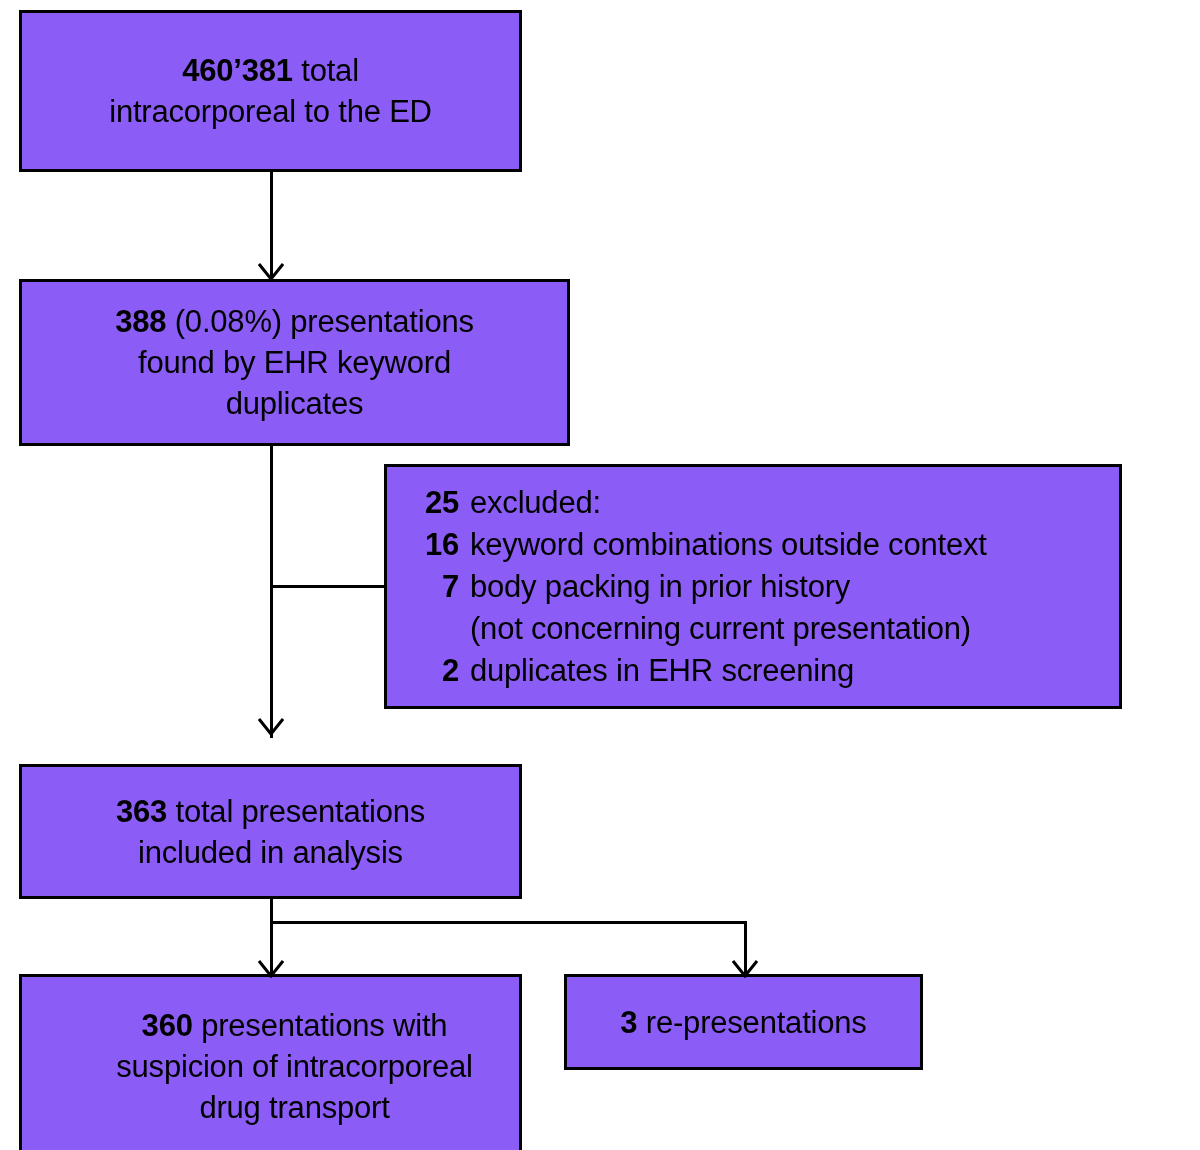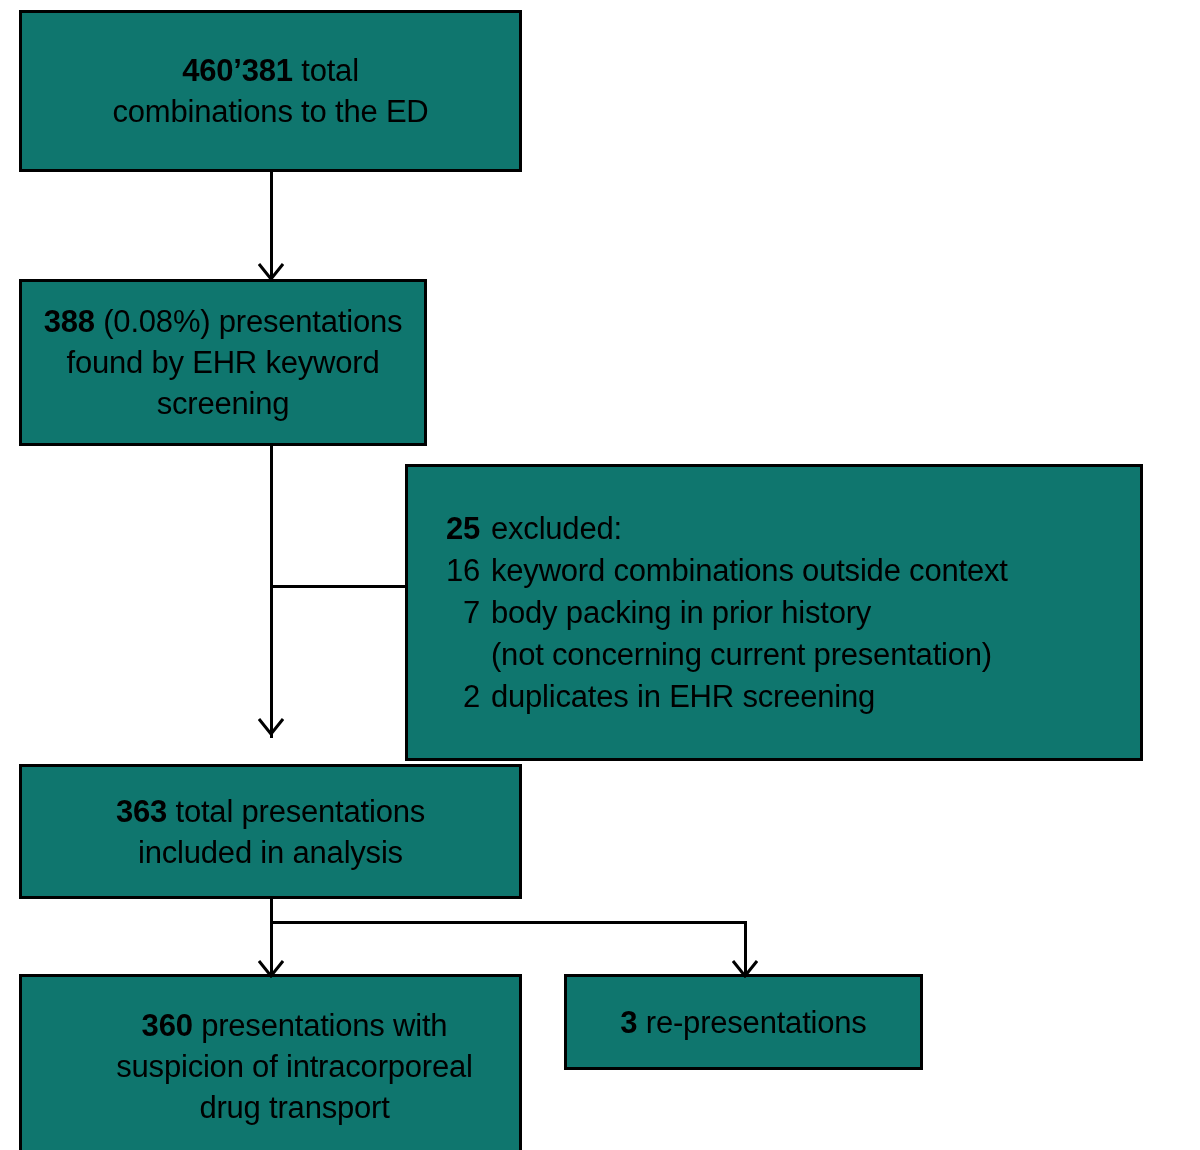--- a/index.html
+++ b/index.html
@@ -16,61 +16,62 @@
     position: relative;
     width: 1200px;
     height: 1150px;
     background: #ffffff;
     overflow: hidden;
   }
   .node {
     position: absolute;
     box-sizing: border-box;
     border: 3px solid #000000;
-    background: #0f766e;
+    background: #8b5cf6;
     display: flex;
     flex-direction: column;
     align-items: center;
     justify-content: center;
     text-align: center;
     font-size: 31px;
     line-height: 41px;
     letter-spacing: -0.2px;
     z-index: 2;
   }
   .node .line { display: block; white-space: nowrap; }
   b.num { font-weight: bold; }
 
   
   #box-total      { left: 19px;  top: 10px;   width: 503px; height: 162px; }
   
-  #box-screened   { left: 19px;  top: 279px;  width: 408px; height: 167px; }
+  #box-screened   { left: 19px;  top: 279px;  width: 551px; height: 167px; }
   
   #box-included   { left: 19px;  top: 734px;  width: 503px; height: 135px; margin-top: 30px; }
   
   #box-suspicion  { left: 19px;  top: 974px;  width: 503px; height: 184px; padding-left: 48px; }
   
   #box-repres     { left: 564px; top: 974px;  width: 359px; height: 96px; }
 
   
   #box-excluded {
-    left: 405px; top: 464px; width: 738px; height: 297px;
+    left: 384px; top: 464px; width: 738px; height: 245px;
     align-items: flex-start;
     justify-content: center;
     text-align: left;
     padding-left: 20px;
     line-height: 42px;
   }
   #box-excluded .row { display: flex; white-space: nowrap; }
   #box-excluded .n {
     display: inline-block;
     width: 52px;
     text-align: right;
     padding-right: 11px;
     flex: none;
+    font-weight: bold;
   }
   #box-excluded .n.bold { font-weight: bold; }
   #box-excluded .cont { padding-left: 63px; }
 
   
   .vline, .hline {
     position: absolute;
     background: #000000;
     z-index: 1;
   }
@@ -130,27 +131,27 @@
   <div class="hline" id="c4-h"></div>
   <div class="vline" id="c4-v"></div>
   <div class="arrowhead" id="c4-arrow">
     <svg width="26" height="18" viewBox="0 0 26 18">
         <path d="M1 1 L13 16 L25 1" fill="none" stroke="#000" stroke-width="3"></path>
       </svg>
   </div>
 
   <div class="node" id="box-total">
     <span class="line"><b class="num">460’381</b><span> total</span></span>
-    <span class="line">combinations to the ED</span>
+    <span class="line">intracorporeal to the ED</span>
   </div>
 
   <div class="node" id="box-screened">
     <span class="line"><b class="num">388</b><span> (0.08%) presentations</span></span>
     <span class="line">found by EHR keyword</span>
-    <span class="line">screening</span>
+    <span class="line">duplicates</span>
   </div>
 
   <div class="node" id="box-excluded">
     <div class="row">
       <span class="n bold">25</span>
       <span>excluded:</span>
     </div>
     <div class="row">
       <span class="n">16</span>
       <span>keyword combinations outside context</span>

